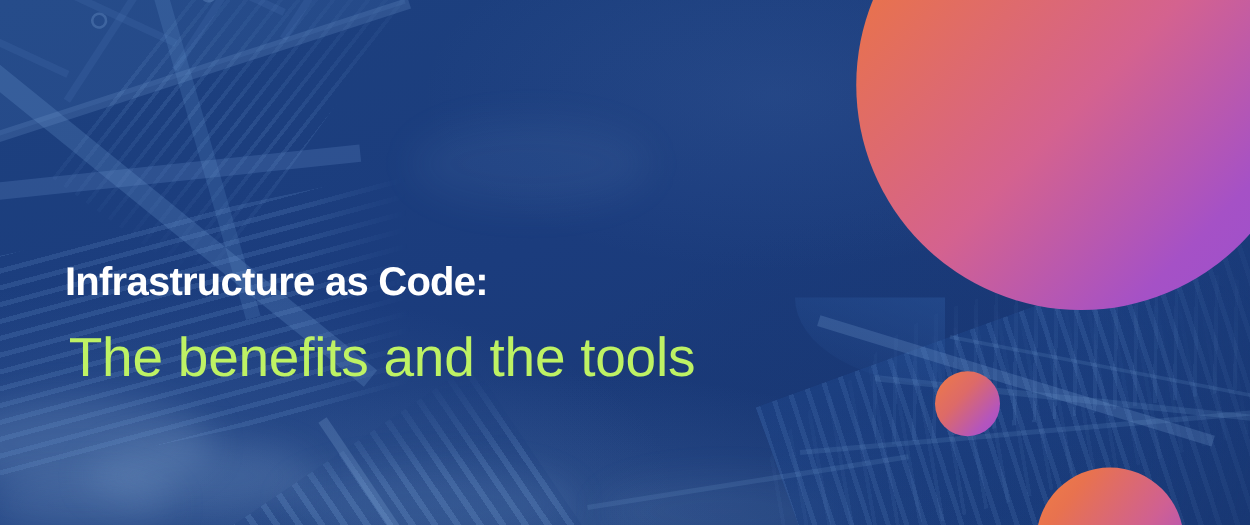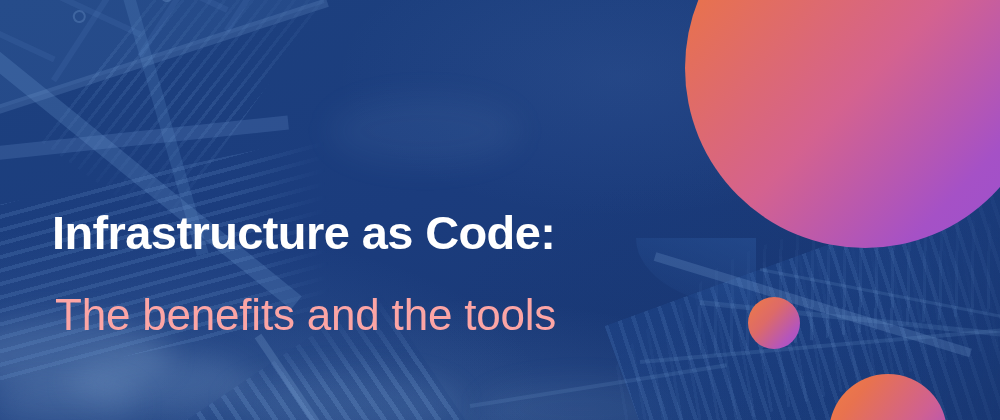--- a/index.html
+++ b/index.html
@@ -271,29 +271,29 @@
   
   .text-block {
     position: absolute;
     left: 52px;
     top: 208px;
     width: 640px;
   }
   .headline {
     margin: 0;
     color: #ffffff;
-    font-size: 47px;
+    font-size: 32px;
     font-weight: 700;
     letter-spacing: -0.6px;
     line-height: 1.08;
     white-space: nowrap;
   }
   .subhead {
-    margin: 32px 0 0 3px;
-    color: #fca5a5;
+    margin: 20px 0 0 3px;
+    color: #bef264;
     font-size: 44px;
     font-weight: 400;
     letter-spacing: -0.2px;
     line-height: 1.08;
     white-space: nowrap;
   }
 </style>
 </head>
 <body>
 

